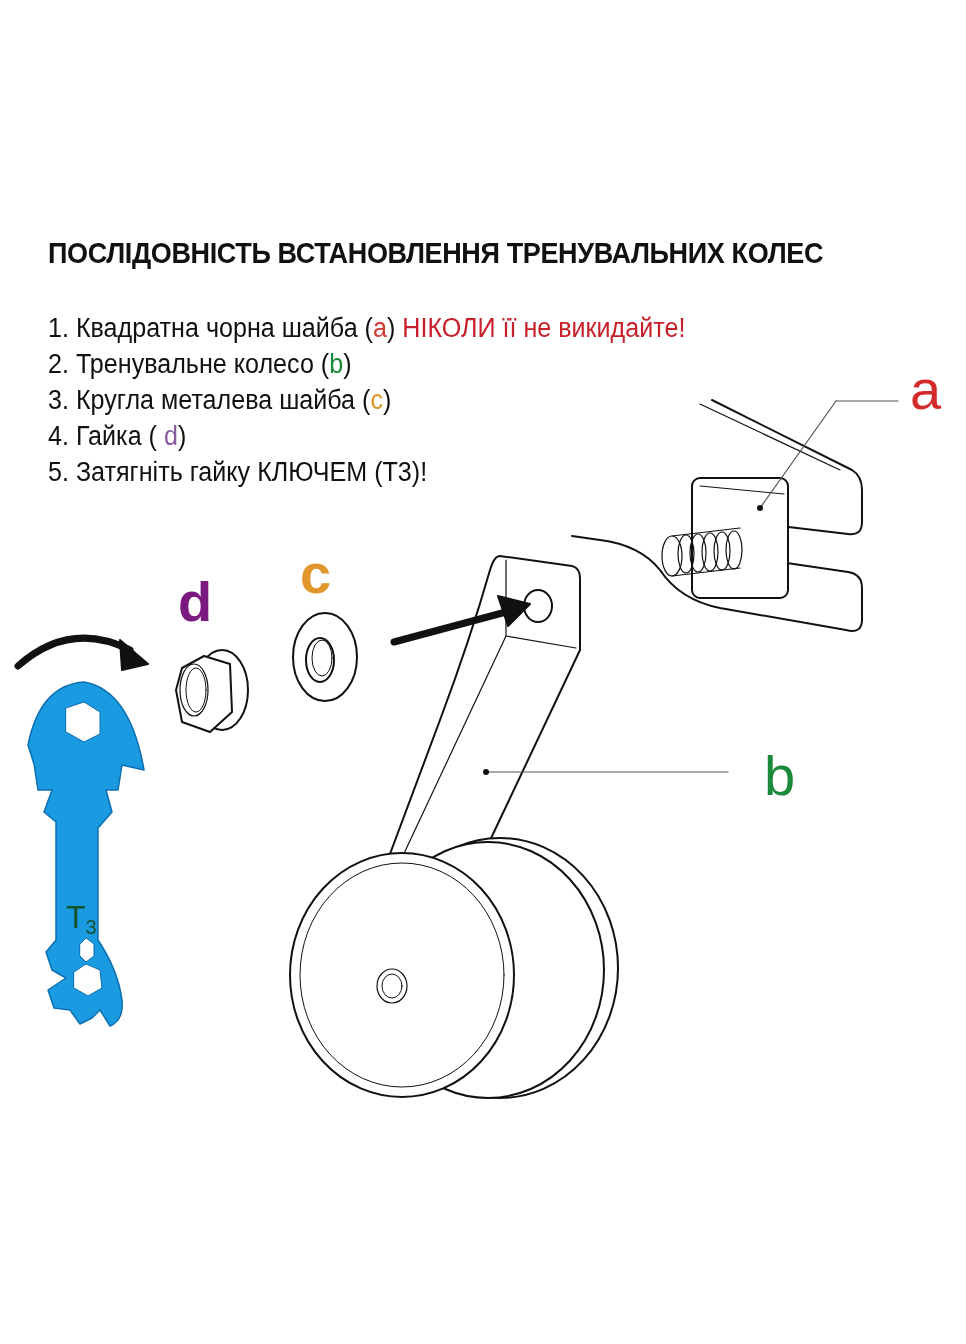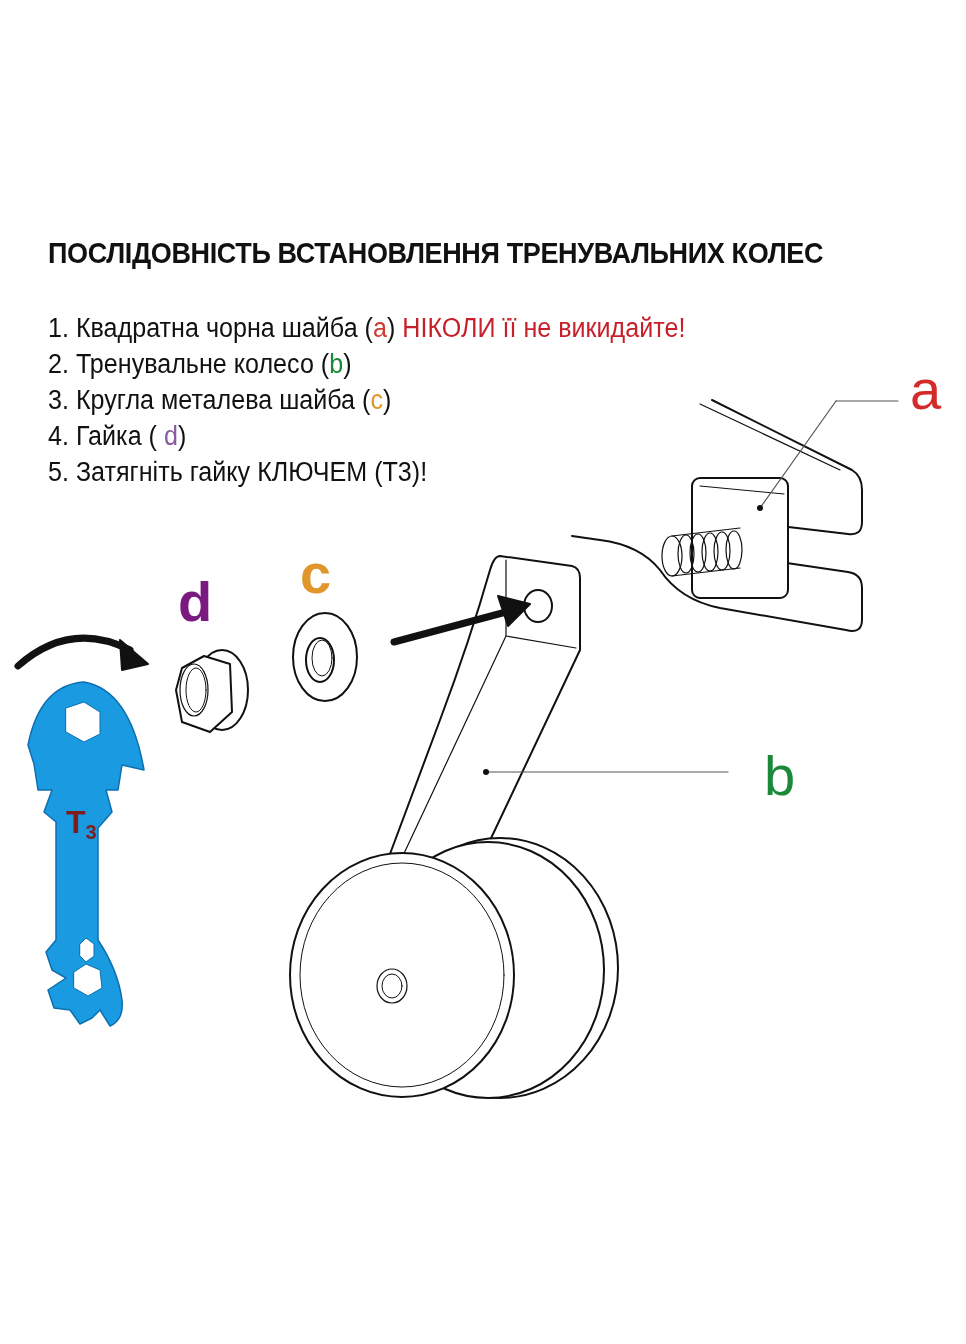--- a/index.html
+++ b/index.html
@@ -15,21 +15,21 @@
     .ca { color: #d03a2f; }
     .cb { color: #1a8a3a; }
     .cc { color: #e0962a; }
     .cd { color: #8a5aa0; }
     .lbl { position: absolute; font-size: 56px; line-height: 1; }
     .lbl-a { left: 910px; top: 362px; color: #d42a2a; }
     .lbl-b { left: 764px; top: 748px; color: #1a8a3a; }
     .lbl-c { left: 300px; top: 546px; color: #e0962a; font-weight: bold; }
     .lbl-d { left: 178px; top: 574px; color: #7a1a80; font-weight: bold; }
     svg.art { position: absolute; left: 0; top: 0; }
-    .t3 { position: absolute; left: 66px; top: 804px; color: #7f1d1d; font-size: 32px; font-weight: bold; }
+    .t3 { position: absolute; left: 66px; top: 899px; color: #14532d; font-size: 32px; }
     .t3 sub { font-size: 20px; vertical-align: -6px; }
   </style>
 </head>
 <body>
 
 <div class="title">ПОСЛІДОВНІСТЬ ВСТАНОВЛЕННЯ ТРЕНУВАЛЬНИХ КОЛЕС</div>
 
 <ul class="steps">
   <li><span>1. Квадратна чорна шайба (</span><span class="ca">a</span><span>)</span><span class="warn"> НІКОЛИ її не викидайте!</span></li>
   <li><span>2. Тренувальне колесо (</span><span class="cb">b</span><span>)</span></li>

